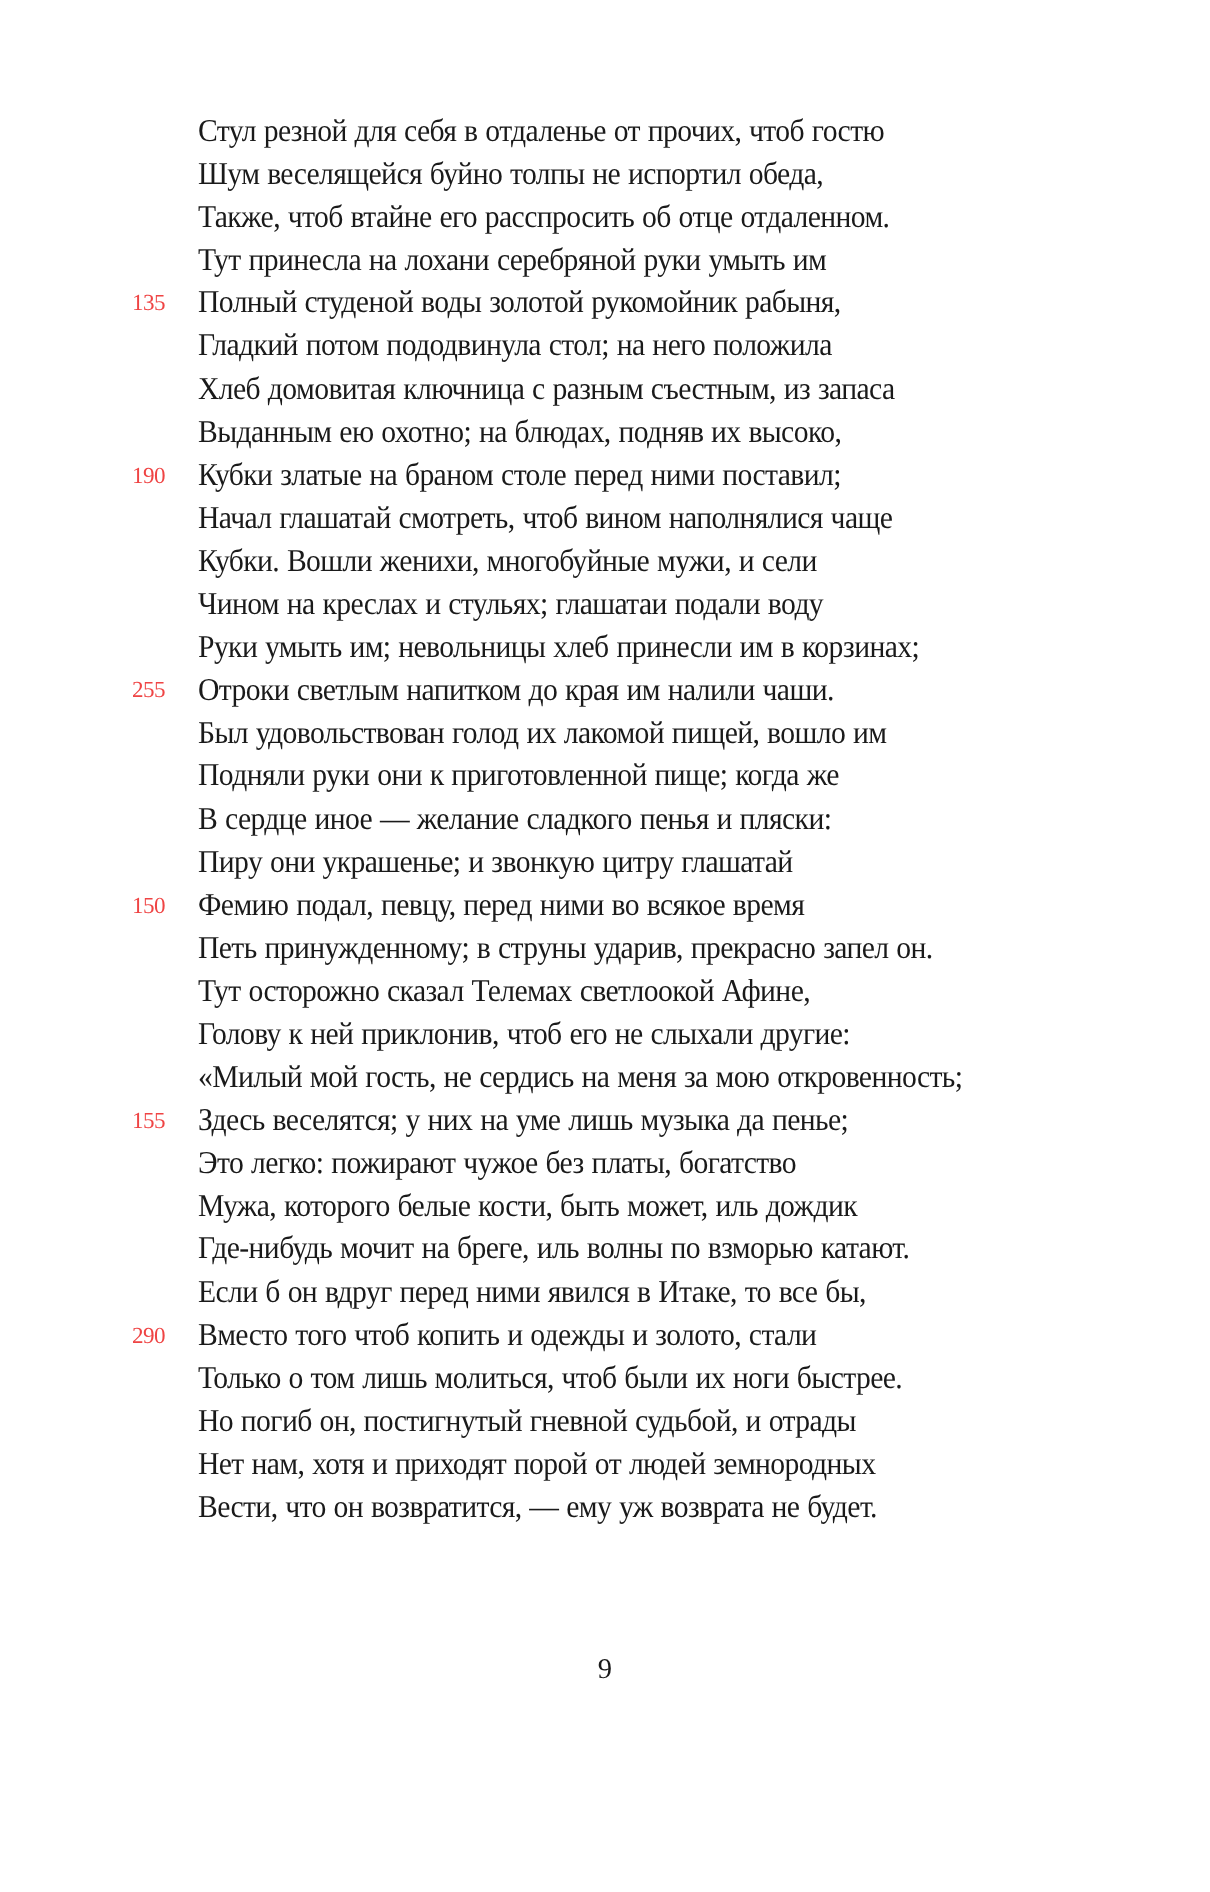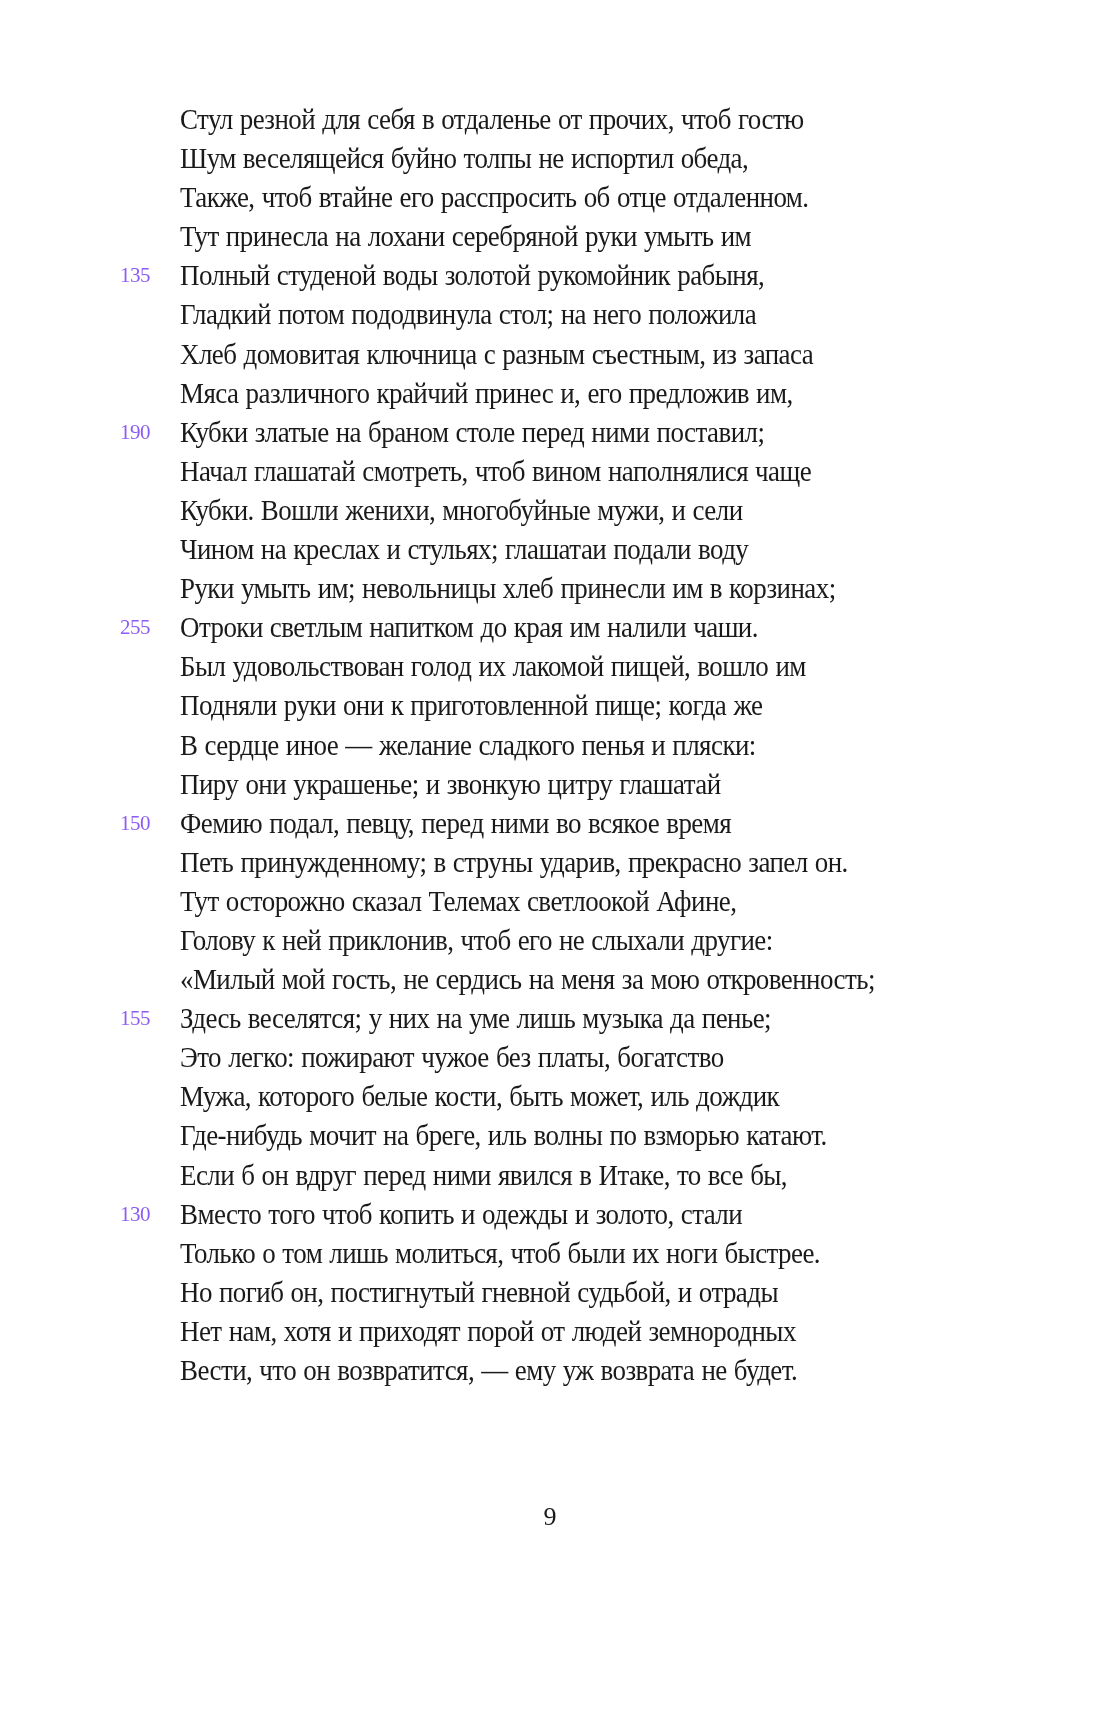--- a/index.html
+++ b/index.html
@@ -34,21 +34,21 @@
       height: 39.1px;
       line-height: 39.1px;
       white-space: nowrap;
     }
     .line-number {
       position: absolute;
       left: 120px;
       top: 0;
       width: 60px;
       font-size: 21px;
-      color: #8b5cf6;
+      color: #ef4444;
       letter-spacing: -0.5px;
     }
     .line-text {
       position: absolute;
       left: 180px;
       top: 0;
       font-size: 29px;
       letter-spacing: -0.6px;
       word-spacing: 1px;
       transform: scaleX(0.93);
@@ -92,21 +92,21 @@
     <div class="line">
         <span class="line-number"></span>
         <span class="line-text">Гладкий потом пододвинула стол; на него положила</span>
       </div>
     <div class="line">
         <span class="line-number"></span>
         <span class="line-text">Хлеб домовитая ключница с разным съестным, из запаса</span>
       </div>
     <div class="line">
         <span class="line-number"></span>
-        <span class="line-text">Мяса различного крайчий принес и, его предложив им,</span>
+        <span class="line-text">Выданным ею охотно; на блюдах, подняв их высоко,</span>
       </div>
     <div class="line">
         <span class="line-number">190</span>
         <span class="line-text">Кубки златые на браном столе перед ними поставил;</span>
       </div>
     <div class="line">
         <span class="line-number"></span>
         <span class="line-text">Начал глашатай смотреть, чтоб вином наполнялися чаще</span>
       </div>
     <div class="line">
@@ -175,21 +175,21 @@
       </div>
     <div class="line">
         <span class="line-number"></span>
         <span class="line-text">Где-нибудь мочит на бреге, иль волны по взморью катают.</span>
       </div>
     <div class="line">
         <span class="line-number"></span>
         <span class="line-text">Если б он вдруг перед ними явился в Итаке, то все бы,</span>
       </div>
     <div class="line">
-        <span class="line-number">130</span>
+        <span class="line-number">290</span>
         <span class="line-text">Вместо того чтоб копить и одежды и золото, стали</span>
       </div>
     <div class="line">
         <span class="line-number"></span>
         <span class="line-text">Только о том лишь молиться, чтоб были их ноги быстрее.</span>
       </div>
     <div class="line">
         <span class="line-number"></span>
         <span class="line-text">Но погиб он, постигнутый гневной судьбой, и отрады</span>
       </div>

